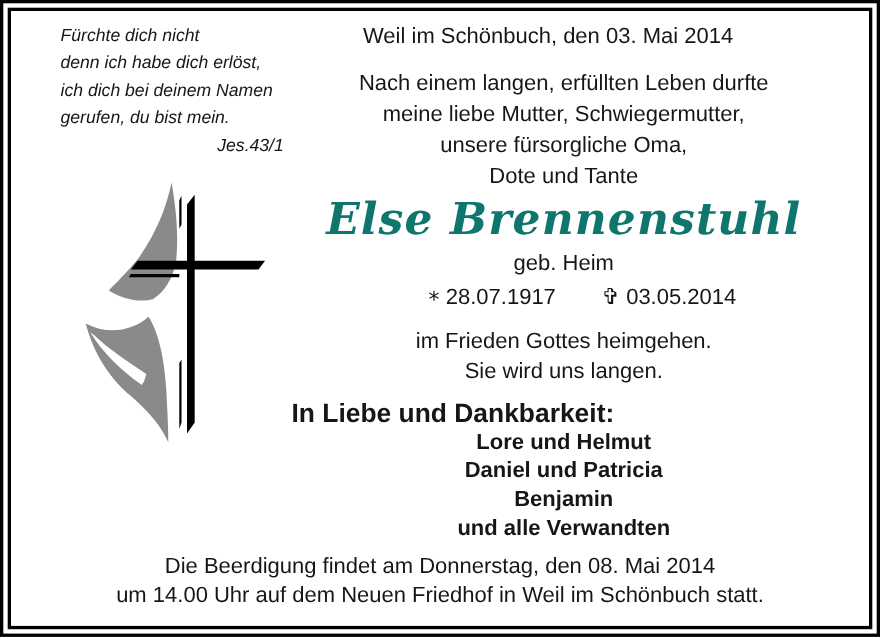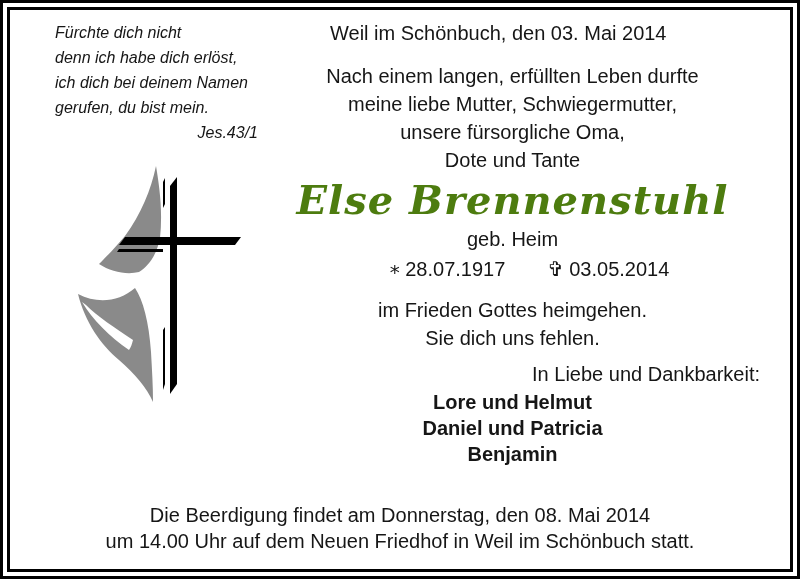--- a/index.html
+++ b/index.html
@@ -36,40 +36,40 @@
     position: absolute; left: 265px; top: 62px; width: 495px;
     text-align: center; font-size: 20px; line-height: 28px;
   }
   .deceased-name {
     position: absolute; left: 265px; top: 176px; width: 495px;
     text-align: center;
     font-family: "DejaVu Serif", serif;
     font-weight: bold; font-style: italic;
     font-size: 40px; line-height: 48px;
     letter-spacing: 1px;
-    color: #4d7c0f;
+    color: #0f766e;
   }
   .maiden-name {
     position: absolute; left: 265px; top: 228px; width: 495px;
     text-align: center; font-size: 20px;
   }
   .life-dates {
     position: absolute; left: 282px; top: 257px; width: 495px;
     text-align: center; font-size: 20px;
   }
   .life-dates .death-group { margin-left: 36px; }
   .life-dates .sym { font-family: "DejaVu Sans", sans-serif; }
   .life-dates .star { vertical-align: -0.14em; }
   .farewell {
     position: absolute; left: 265px; top: 296px; width: 495px;
     text-align: center; font-size: 20px; line-height: 28px;
   }
   .mourners-heading {
     position: absolute; left: 265px; top: 363px; width: 495px;
-    text-align: right; font-size: 20px;
+    text-align: left; font-size: 24px; font-weight: bold;
   }
   .mourners {
     position: absolute; left: 265px; top: 389px; width: 495px;
     text-align: center; font-size: 20px; font-weight: bold; line-height: 26px;
   }
   .funeral {
     position: absolute; left: 15px; top: 502px; width: 770px;
     text-align: center; font-size: 20px; line-height: 26px;
   }
   .symbol-wrap {
@@ -133,29 +133,30 @@
       <span>28.07.1917</span>
     </span>
     <span class="death-group">
       <span class="sym">✞</span>
       <span>03.05.2014</span>
     </span>
   </div>
 
   <div class="farewell">
     <div>im Frieden Gottes heimgehen.</div>
-    <div>Sie dich uns fehlen.</div>
+    <div>Sie wird uns langen.</div>
   </div>
 
   <div class="mourners-heading">In Liebe und Dankbarkeit:</div>
 
   <div class="mourners">
     <div>Lore und Helmut</div>
     <div>Daniel und Patricia</div>
     <div>Benjamin</div>
+    <div>und alle Verwandten</div>
   </div>
 
   <div class="funeral">
     <div>Die Beerdigung findet am Donnerstag, den 08. Mai 2014</div>
     <div>um 14.00 Uhr auf dem Neuen Friedhof in Weil im Schönbuch statt.</div>
   </div>
 
 </div>
 
 </body></html>

